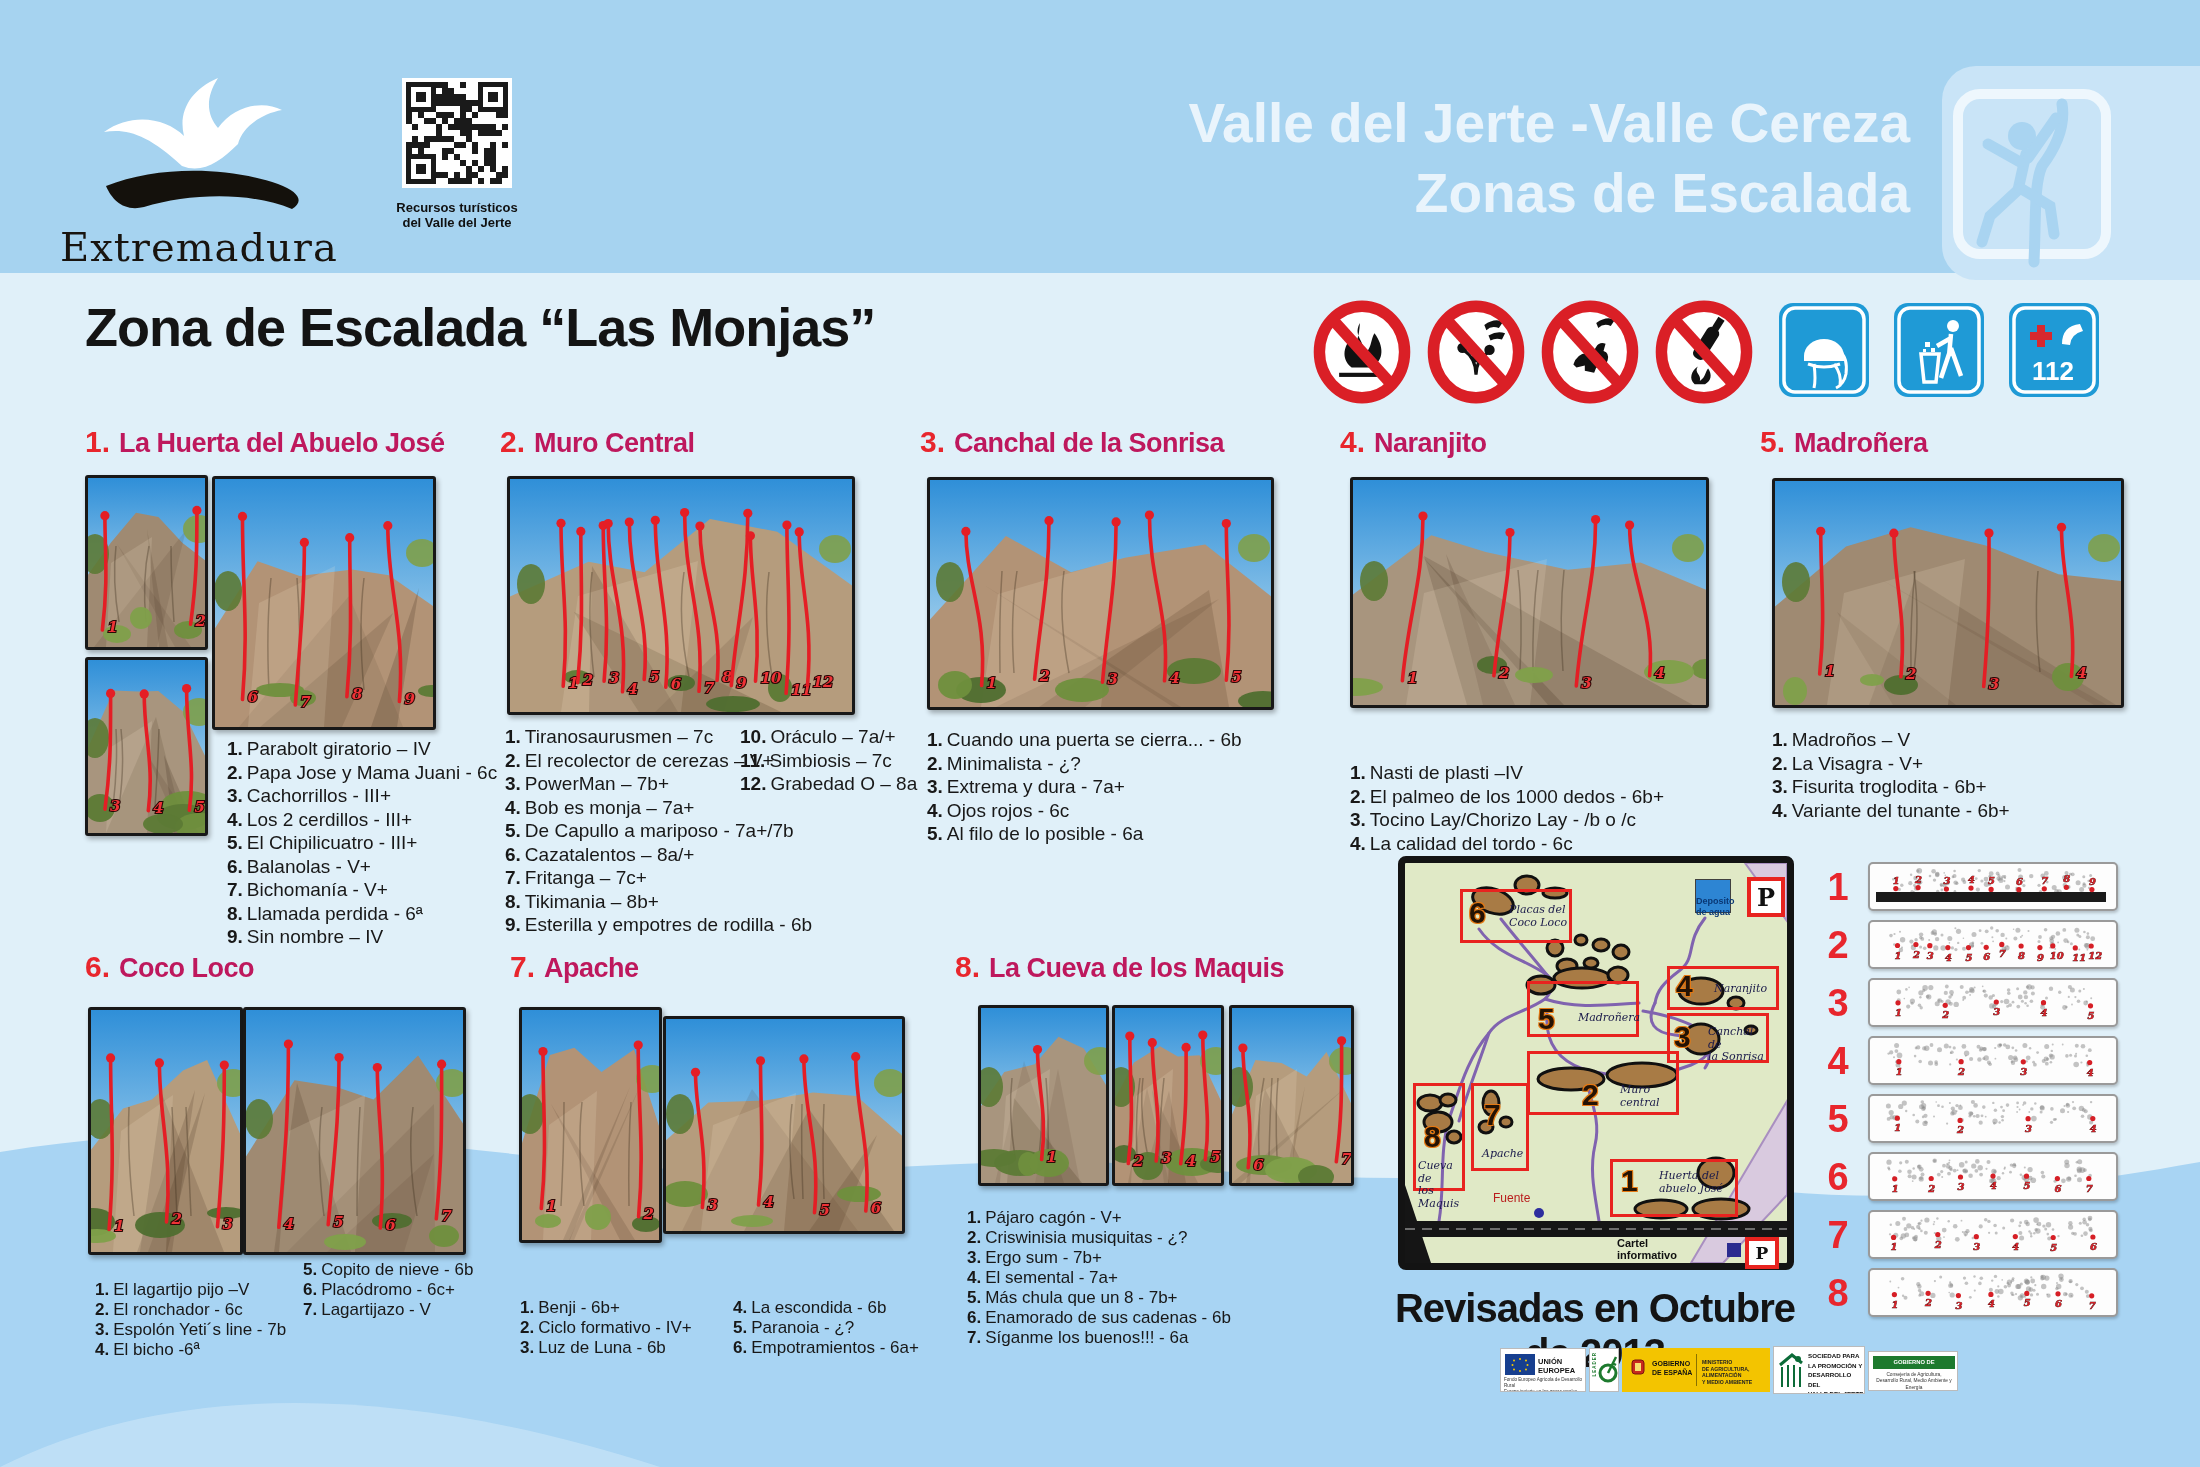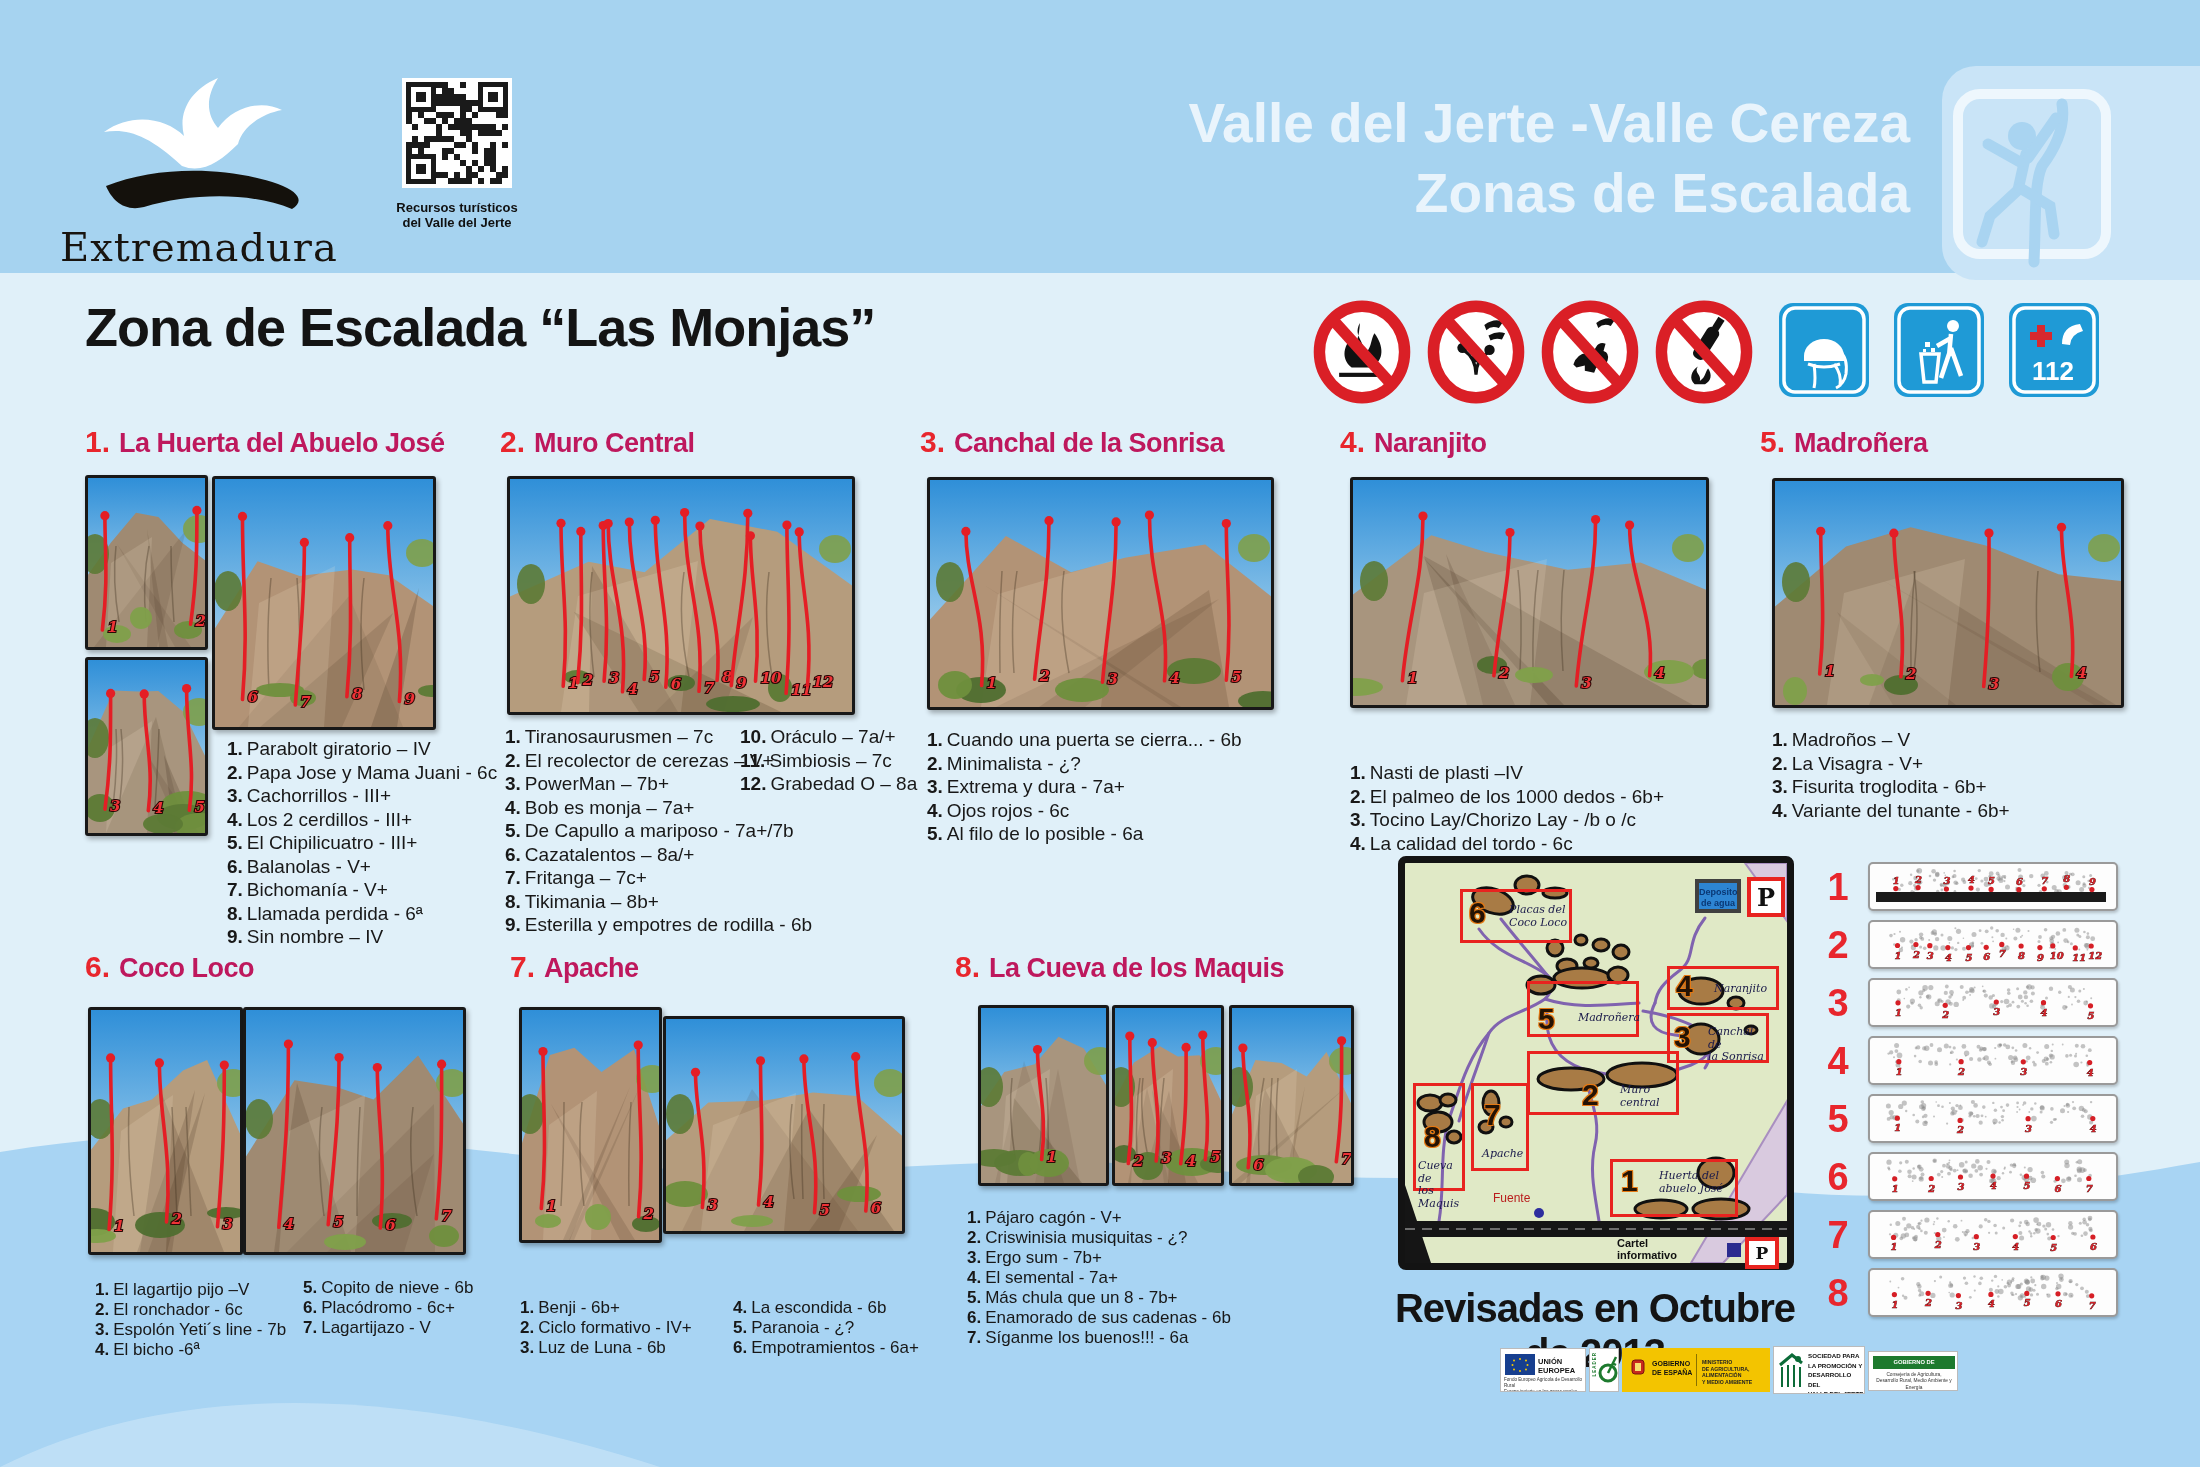--- a/index.html
+++ b/index.html
@@ -35,22 +35,22 @@
   .map{position:absolute;left:1398px;top:856px;width:396px;height:414px;background:#e0e9c6;
        border:7px solid #131313;border-radius:8px;box-sizing:border-box;}
   .map-inner{position:absolute;left:0;top:0;width:382px;height:400px;}
   .zone{position:absolute;border:3px solid #e8231f;box-sizing:border-box;}
   .znum{position:absolute;font-size:30px;line-height:30px;font-weight:900;color:#241304;
         text-shadow:-1px -1px 0 #e57913,1px -1px 0 #e57913,-1px 1px 0 #e57913,1px 1px 0 #e57913;}
   .zlabel{position:absolute;font-family:"DejaVu Serif","Liberation Serif",serif;font-style:italic;
           font-size:11px;line-height:12.5px;color:#1a1a4a;white-space:pre-line;}
   .pbox{position:absolute;background:#fff;border:4px solid #e8231f;display:flex;align-items:center;justify-content:center;
         font-family:"DejaVu Serif","Liberation Serif",serif;font-weight:bold;color:#111;}
-  .deposito{position:absolute;left:290px;top:16px;width:46px;height:34px;background:#2d85d3;border:4px solid #404040;
-            box-sizing:border-box;font-size:9px;font-weight:bold;color:#0a3875;text-align:center;line-height:11px;padding-top:4px;}
+  .deposito{position:absolute;left:290px;top:16px;width:36px;height:34px;background:#2d85d3;border:1px solid #404040;
+            box-sizing:border-box;font-size:9px;font-weight:bold;color:#0a3875;text-align:center;line-height:11px;padding-top:16px;}
   .fuente{position:absolute;left:88px;top:328px;font-size:12px;font-weight:normal;color:#b91c1c;}
   .cartel{position:absolute;left:212px;top:374px;width:106px;text-align:left;font-size:11px;font-weight:bold;line-height:12px;color:#101010;}
   .revised{position:absolute;left:1380px;top:1286px;width:430px;text-align:center;
            font-size:40px;font-weight:800;color:#141414;letter-spacing:-1px;}
   
   .topo-num{position:absolute;width:40px;text-align:center;font-size:38px;font-weight:900;color:#e8262d;}
   .topo-strip{position:absolute;width:250px;height:49px;background:#fdfdfd;border:2px solid #9a9a9a;
               border-radius:5px;box-sizing:border-box;box-shadow:1px 2px 3px rgba(0,0,0,.2);}
   
   .lg{position:absolute;top:1348px;height:44px;background:#fff;box-sizing:border-box;overflow:hidden;}
@@ -698,21 +698,21 @@
             <path d="M190.3 208.8 C 196.3 145.2, 195.6 108.9, 195.6 54.2" stroke="#e41e25" stroke-width="3.6" fill="none" stroke-linecap="round"></path>
             <circle cx="195.6" cy="54.2" r="4.6" fill="#e41e25"></circle>
             <text x="195.3" y="210.8" font-size="15" font-style="italic" font-weight="bold" fill="#ee3236" stroke="#2a0806" stroke-width="2.2" paint-order="stroke" font-family="DejaVu Serif,serif">7</text>
           </svg></div>
         <div class="rlist small" style="left: 10px; top: 330px;">
           <div class="route"><b>1.</b>El lagartijo pijo –V</div>
           <div class="route"><b>2.</b>El ronchador - 6c</div>
           <div class="route"><b>3.</b>Espolón Yeti´s line - 7b</div>
           <div class="route"><b>4.</b>El bicho -6ª</div>
         </div>
-        <div class="rlist small" style="left: 218px; top: 328px;">
+        <div class="rlist small" style="left: 218px; top: 310px;">
           <div class="route"><b>5.</b>Copito de nieve - 6b</div>
           <div class="route"><b>6.</b>Placódromo - 6c+</div>
           <div class="route"><b>7.</b>Lagartijazo - V</div>
         </div>
       </div>
       <div class="section" style="left: 510px; top: 950px; width: 395px;">
         <div class="sec-head">
           <span class="sec-num">7.</span>
           <span class="sec-title">Apache</span>
         </div>

